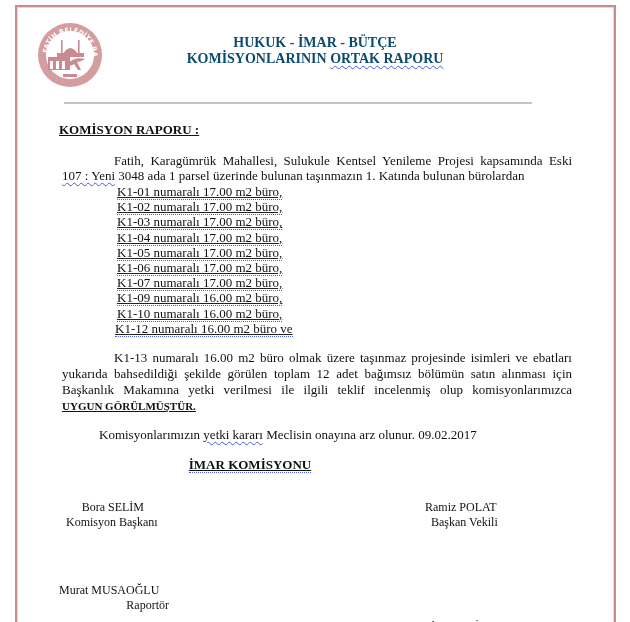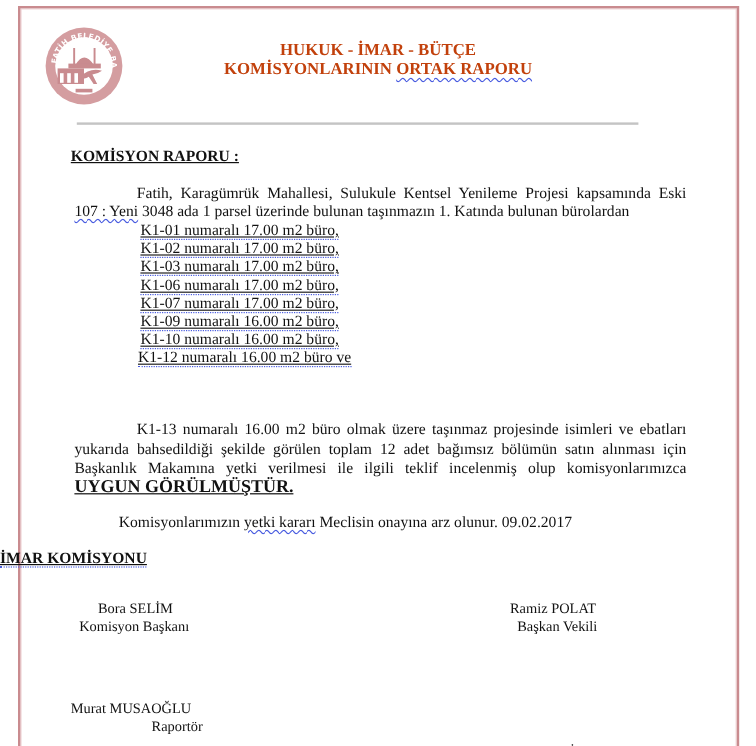--- a/index.html
+++ b/index.html
@@ -32,21 +32,21 @@
       width: 66px;
       height: 66px;
     }
     .header-title {
       position: absolute;
       left: 0;
       width: 630px;
       text-align: center;
       font-weight: bold;
       font-size: 14px;
-      color: #c2410c;
+      color: #0c4a6e;
       line-height: 16px;
     }
     .header-title.l1 { top: 35px; left: 0; }
     .header-title.l2 { top: 51px; }
     .spell {
       text-decoration: underline wavy #4a5de0;
       text-decoration-thickness: 1px;
       text-underline-offset: 2px;
     }
     .hr {
@@ -87,33 +87,33 @@
     }
     .list .item span {
       text-decoration: underline;
       text-decoration-color: #222;
       border-bottom: 1px dotted #4a5de0;
     }
     .list .item.last { margin-left: -2px; }
     .approval {
       font-weight: bold;
       text-decoration: underline;
-      font-size: 15px;
+      font-size: 11px;
     }
     .closing {
       position: absolute;
       left: 99px;
       top: 427px;
       font-size: 13px;
     }
     .committee {
       position: absolute;
       left: 0;
       width: 500px;
-      text-align: left;
+      text-align: center;
       top: 457px;
       font-weight: bold;
       font-size: 13px;
     }
     .committee span {
       text-decoration: underline;
       border-bottom: 1px dotted #4a5de0;
     }
     .sig {
       position: absolute;
@@ -162,20 +162,22 @@
 
 <div class="para indent justify" style="top:153px;">Fatih, Karagümrük Mahallesi, Sulukule Kentsel Yenileme Projesi kapsamında Eski</div>
 <div class="para" style="top:168px;">
   <span class="spell">107 : Yeni</span><span> 3048 ada 1 parsel üzerinde bulunan taşınmazın 1. Katında bulunan bürolardan</span>
 </div>
 
 <div class="list">
   <div class="item"><span>K1-01 numaralı 17.00 m2 büro,</span></div>
   <div class="item"><span>K1-02 numaralı 17.00 m2 büro,</span></div>
   <div class="item"><span>K1-03 numaralı 17.00 m2 büro,</span></div>
+  <div class="item"><span>K1-04 numaralı 17.00 m2 büro,</span></div>
+  <div class="item"><span>K1-05 numaralı 17.00 m2 büro,</span></div>
   <div class="item"><span>K1-06 numaralı 17.00 m2 büro,</span></div>
   <div class="item"><span>K1-07 numaralı 17.00 m2 büro,</span></div>
   <div class="item"><span>K1-09 numaralı 16.00 m2 büro,</span></div>
   <div class="item"><span>K1-10 numaralı 16.00 m2 büro,</span></div>
   <div class="item last"><span>K1-12 numaralı 16.00 m2 büro ve</span></div>
 </div>
 
 <div class="para indent justify" style="top:350px;">K1-13 numaralı 16.00 m2 büro olmak üzere taşınmaz projesinde isimleri ve ebatları</div>
 <div class="para justify" style="top:366px;">yukarıda bahsedildiği şekilde görülen toplam 12 adet bağımsız bölümün satın alınması için</div>
 <div class="para justify" style="top:382px;">Başkanlık Makamına yetki verilmesi ile ilgili teklif incelenmiş olup komisyonlarımızca</div>

